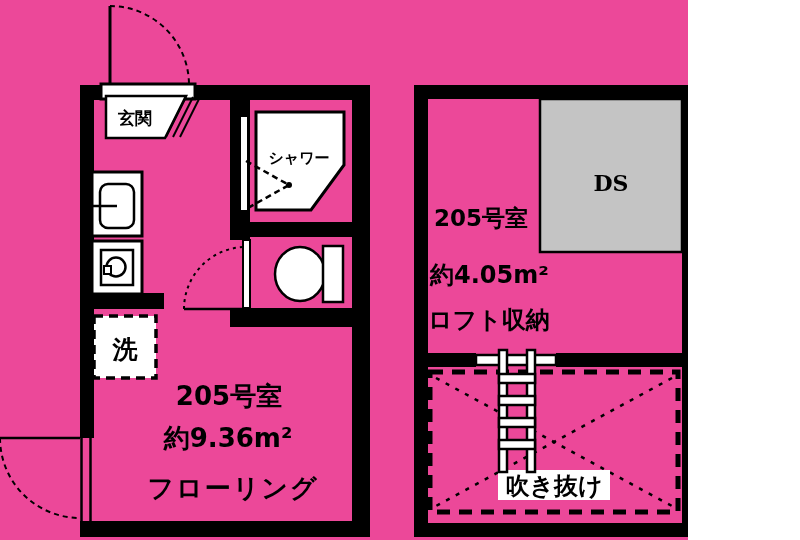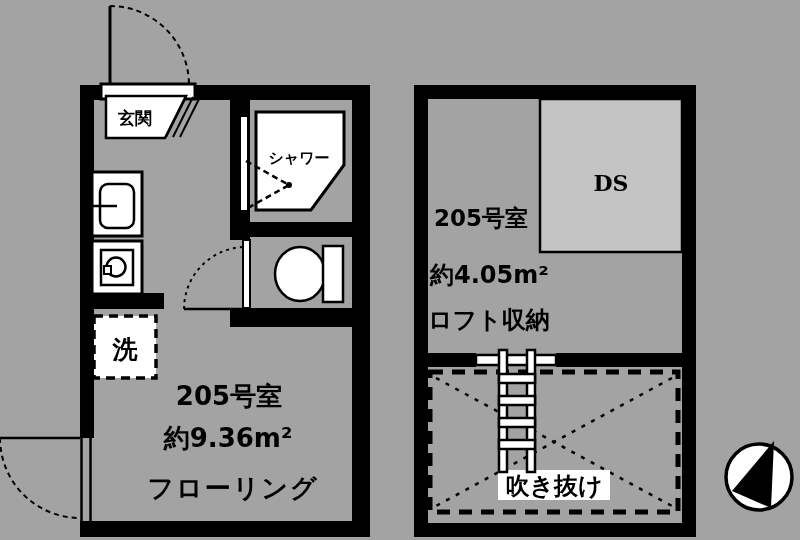--- a/index.html
+++ b/index.html
@@ -1,19 +1,19 @@
 <!DOCTYPE html>
 <html><head>
 <meta charset="utf-8">
 <style>
   html,body{margin:0;padding:0;background:#ffffff;}
   .stage{
     position:relative;
-    width:800px;height:540px;
-    background:#a3a3a3;
+    width:688px;height:540px;
+    background:#ec4899;
     overflow:hidden;
   }
   svg{display:block;}
   .t{
     font-family:"DejaVu Sans",sans-serif;
     fill:#000000;
     font-weight:bold;
   }
   .t-serif{
     font-family:"DejaVu Serif",serif;

